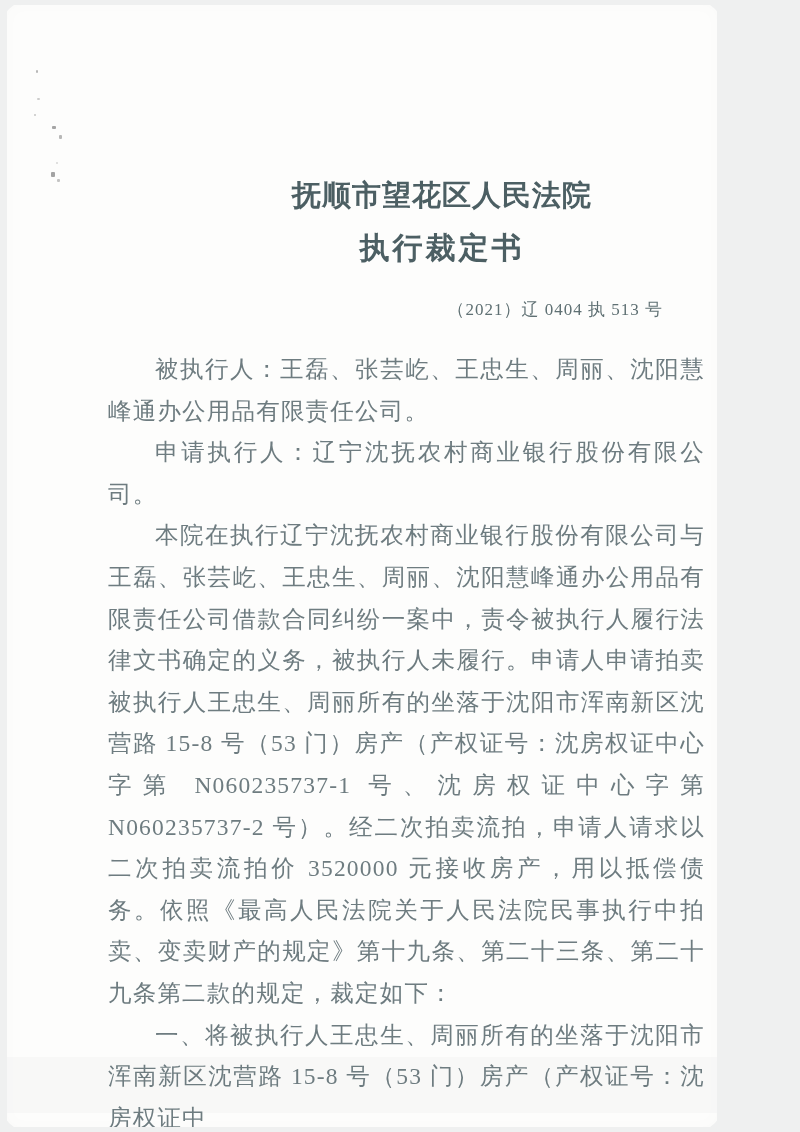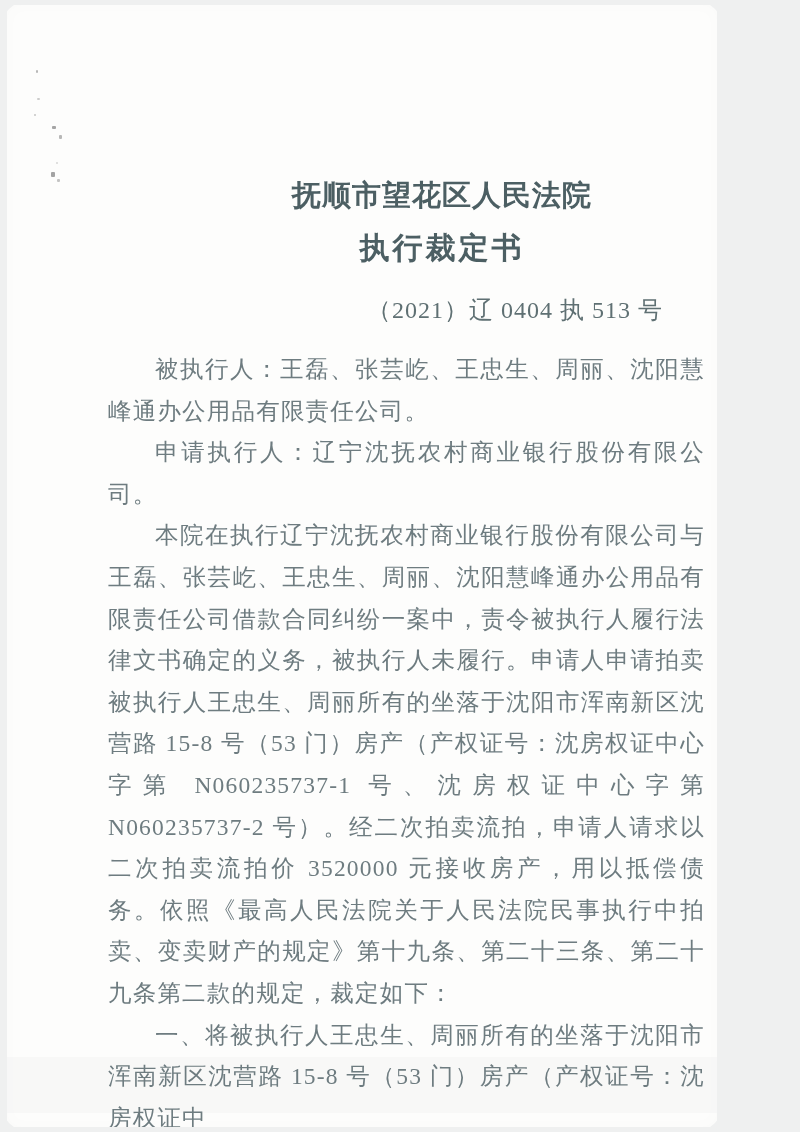--- a/index.html
+++ b/index.html
@@ -39,21 +39,21 @@
     line-height:44px;
   }
   .doctype{
     font-weight:bold;font-size:30px;letter-spacing:3px;
     line-height:44px;margin-top:9px;
   }
   .caseno{
     position:absolute;top:289px;left:0;width:786px;
     box-sizing:border-box;padding-right:130px;
     text-align:right;
-    font-size:24px;line-height:32px;letter-spacing:1px;
+    font-size:17px;line-height:32px;letter-spacing:1px;
     color:var(--caseno-color);
   }
   .docbody{
     position:absolute;top:344px;left:101px;width:597px;
     font-size:23.5px;line-height:41.6px;letter-spacing:1.2px;
     text-align:justify;text-justify:inter-ideograph;
     color:var(--body-color);
   }
   .para{margin:0;padding:0;text-indent:2em;}
   .speck{position:absolute;border-radius:1px;}

